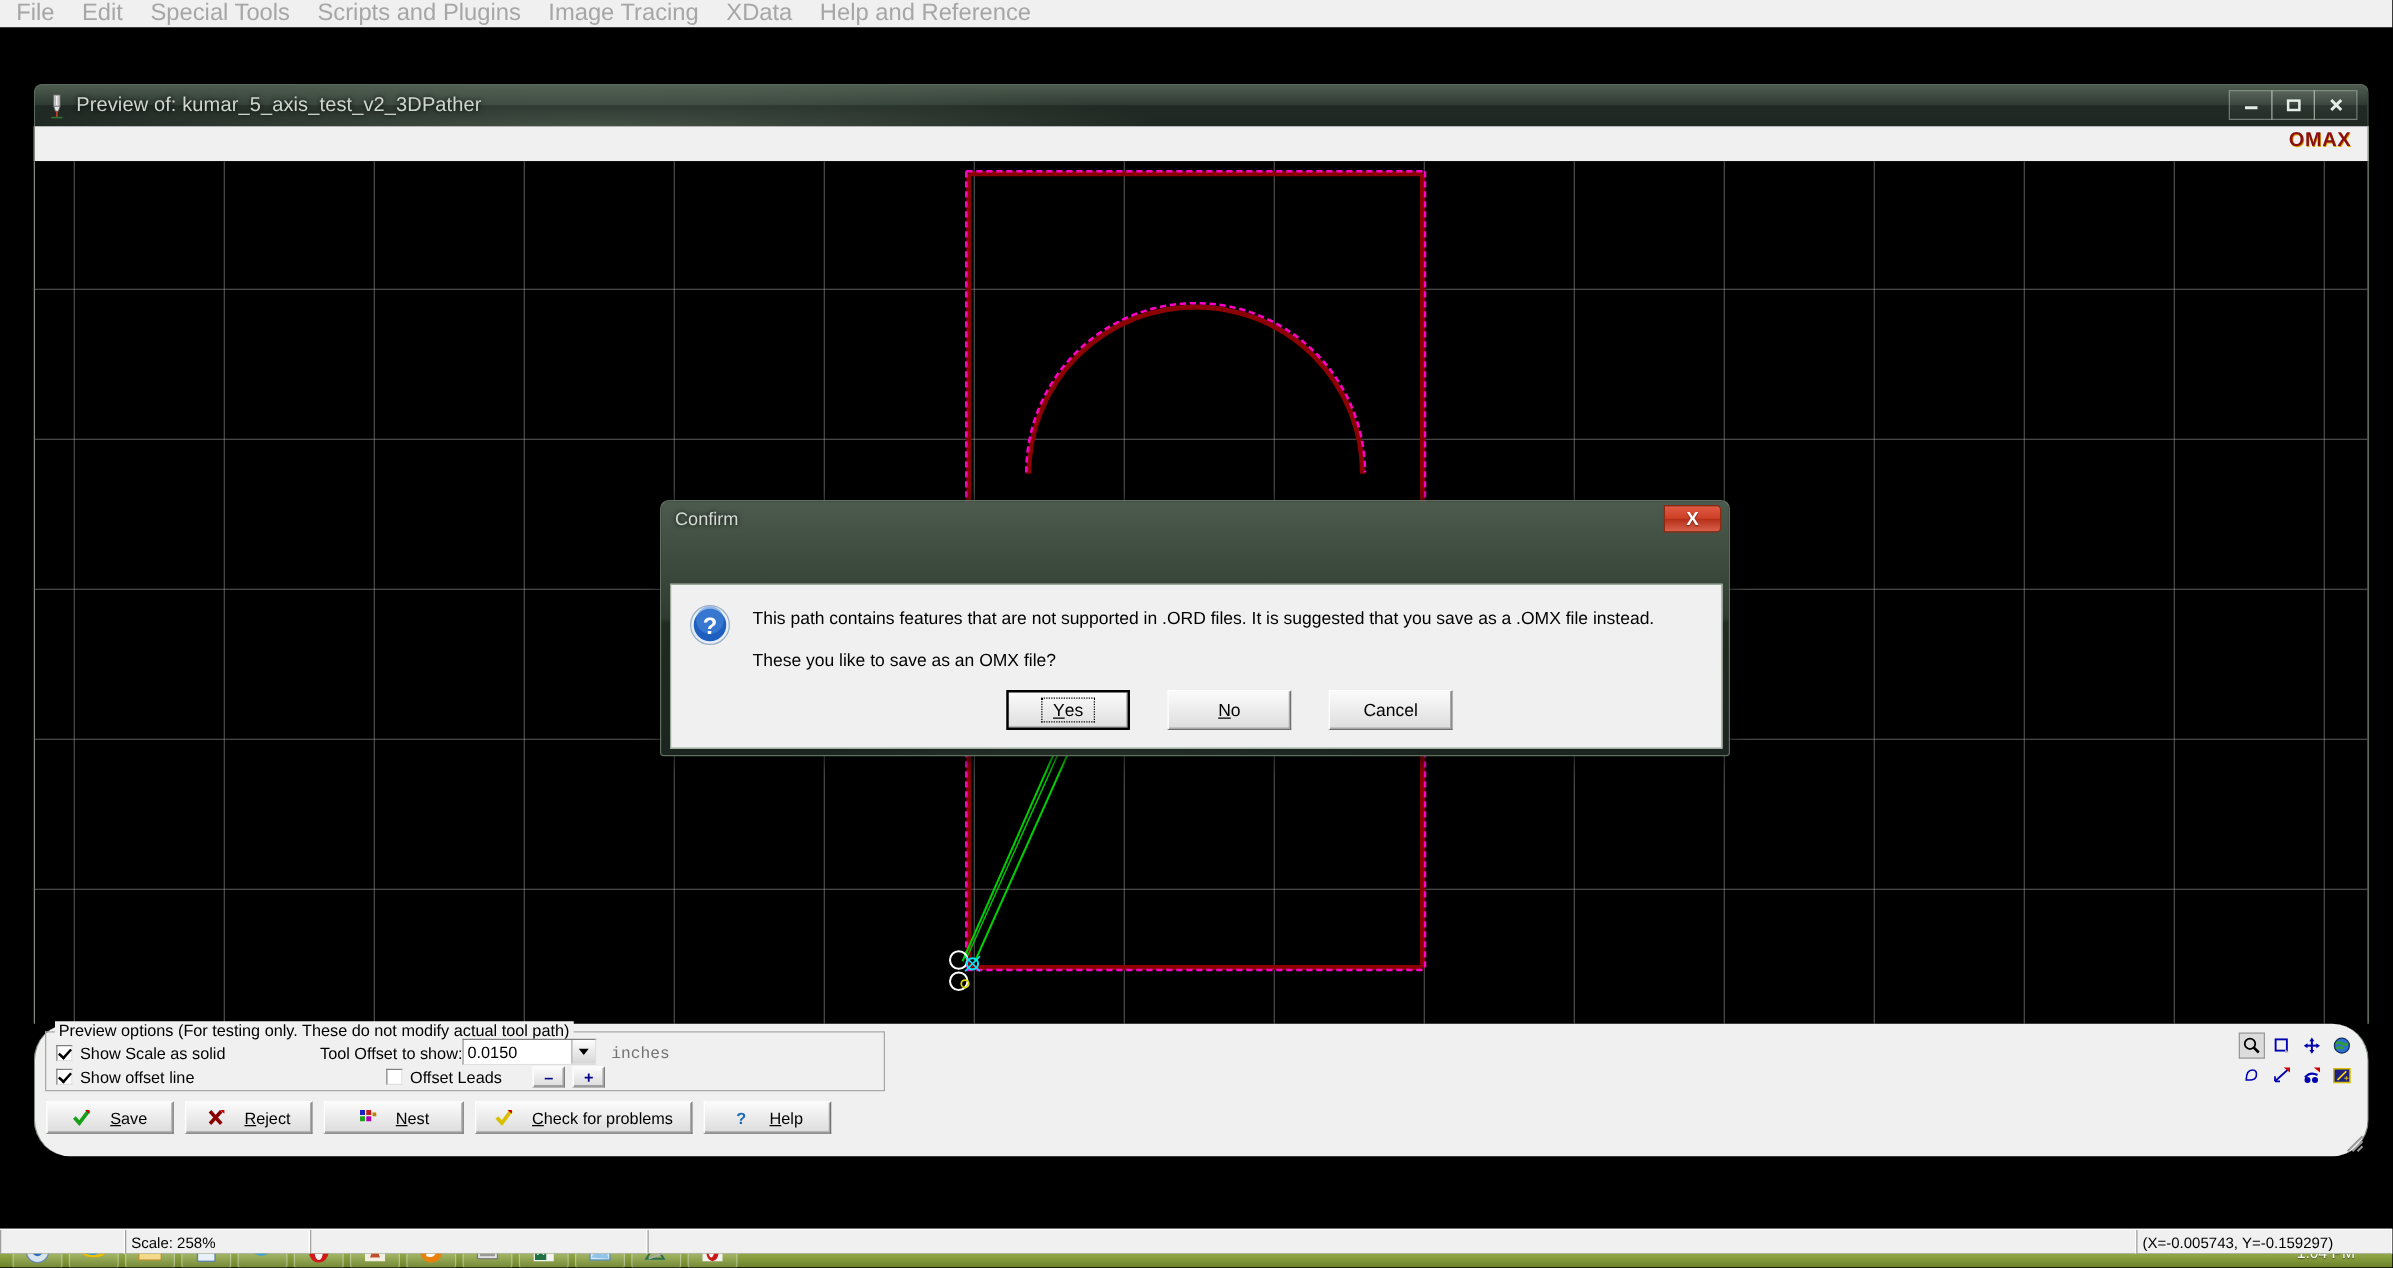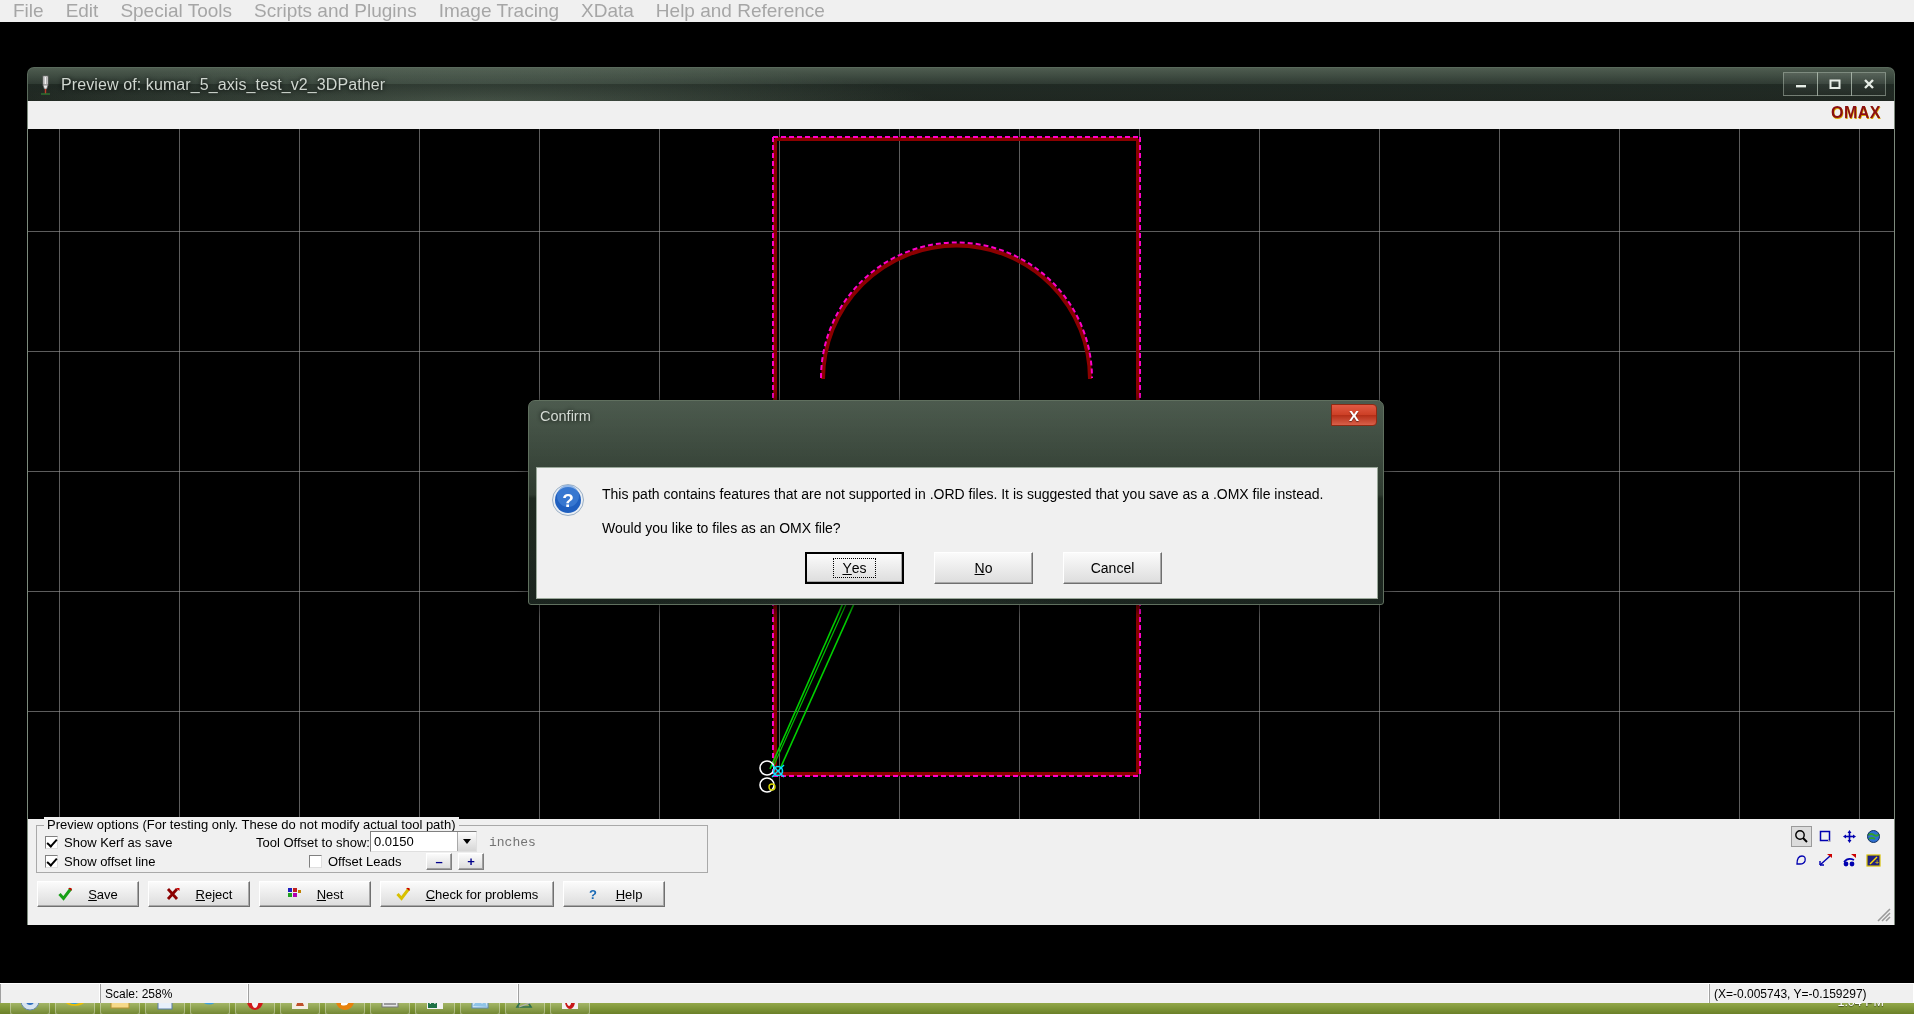--- a/index.html
+++ b/index.html
@@ -132,20 +132,21 @@
   }
   #canvas-svg { position: absolute; inset: 0; }
 
   
   #options-panel {
     position: relative;
     height: 106px;
     background: #f0f0f0;
     border-left: 1px solid #7d8a7d;
     border-right: 1px solid #7d8a7d;
+    border-radius: 29px;
   }
   #options-group {
     position: absolute; left: 8px; top: 6px;
     width: 672px; height: 48px;
     border: 1px solid #a9a9a9;
   }
   #options-group-legend {
     position: absolute; left: 7px; top: -9px;
     background: #f0f0f0;
     padding: 0 3px;
@@ -445,21 +446,21 @@
       </svg>
     </div>
 
     <div id="options-panel">
 
       <div id="options-group">
         <span id="options-group-legend">Preview options (For testing only. These do not modify actual tool path)</span>
 
         <div class="chkrow" style="left:8px; top:9px;">
           <span class="chkbox checked"></span>
-          <span class="chklabel">Show Kerf as save</span>
+          <span class="chklabel">Show Scale as solid</span>
         </div>
 
         <div class="chkrow" style="left:8px; top:28px;">
           <span class="chkbox checked"></span>
           <span class="chklabel">Show offset line</span>
         </div>
 
         <span id="tool-offset-label">Tool Offset to show:</span>
 
         <div id="tool-offset-combo">
@@ -605,21 +606,21 @@
     <div id="confirm-body">
       <span id="confirm-qicon">
         <svg width="34" height="34" viewBox="0 0 34 34">
           <circle cx="17" cy="17" r="15.5" fill="#e9eef4" stroke="#9bb0c6" stroke-width="1"></circle>
           <circle cx="17" cy="17" r="13" fill="#1f5fbf"></circle>
           <circle cx="17" cy="13" r="11" fill="#4a8ade" opacity="0.55"></circle>
           <text x="17" y="24" text-anchor="middle" font-size="19" font-weight="bold" fill="#ffffff" font-family="Liberation Sans, sans-serif">?</text>
         </svg>
       </span>
       <div id="confirm-line1">This path contains features that are not supported in .ORD files.  It is suggested that you save as a .OMX file instead.</div>
-      <div id="confirm-line2">Would you like to files as an OMX file?</div>
+      <div id="confirm-line2">These you like to save as an OMX file?</div>
 
       <div id="confirm-buttons">
         <div class="dlg-btn default">
           <span class="inner"><u>Y</u>es</span>
         </div>
         <div class="dlg-btn">
           <span><u>N</u>o</span>
         </div>
         <div class="dlg-btn">
           <span>Cancel</span>

